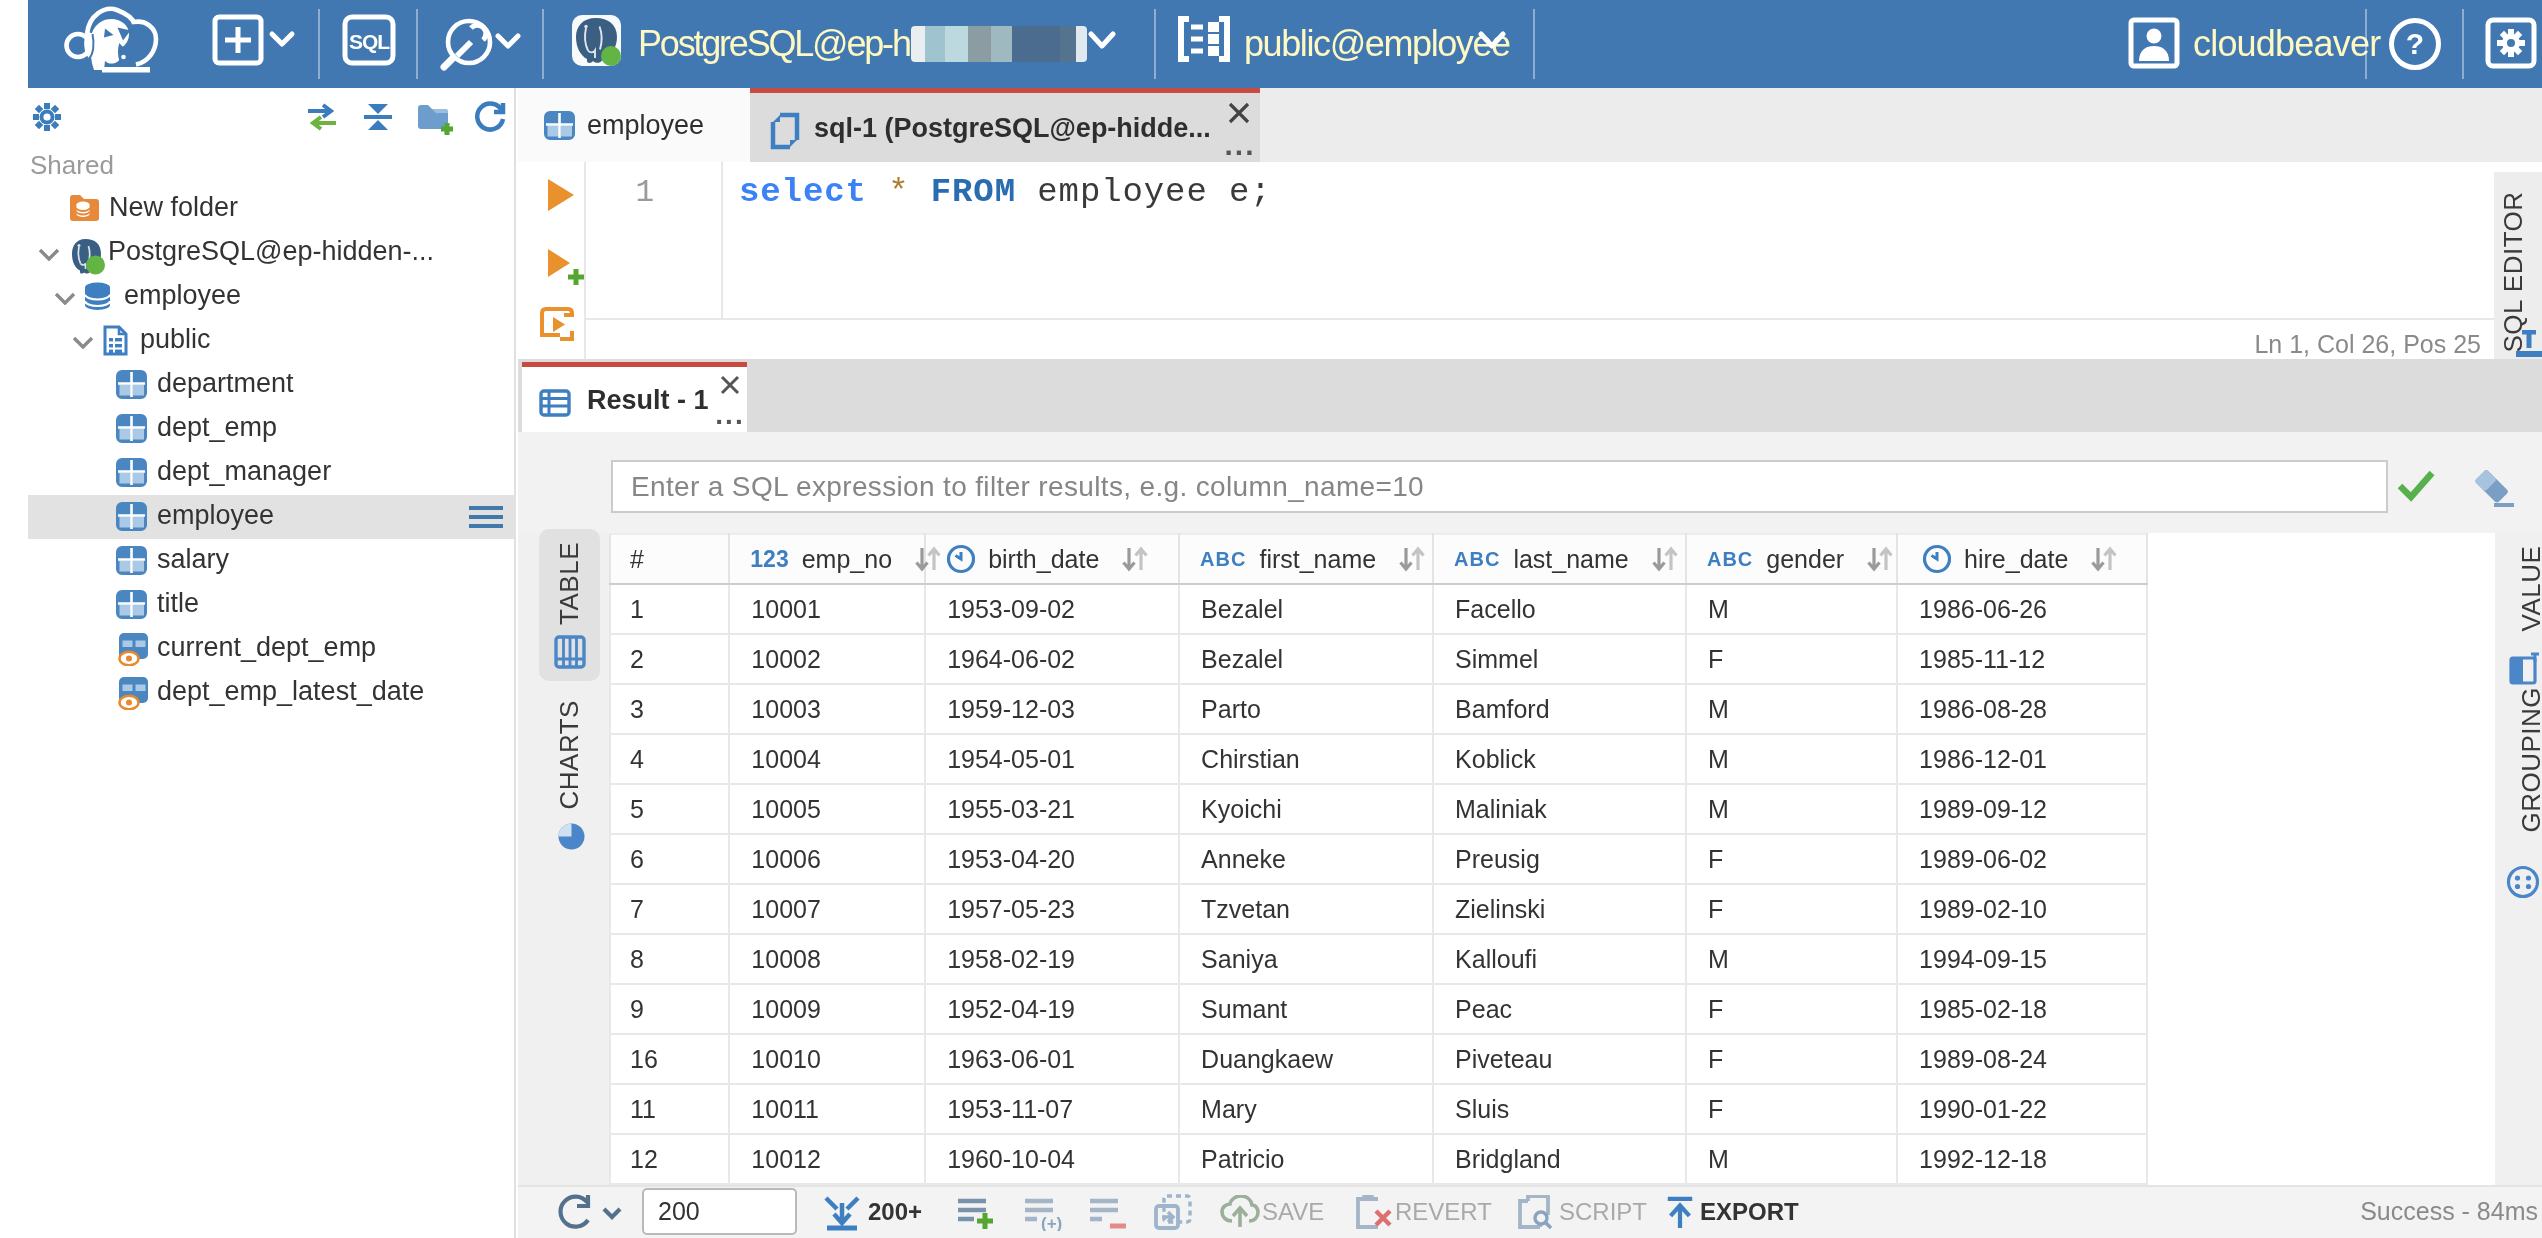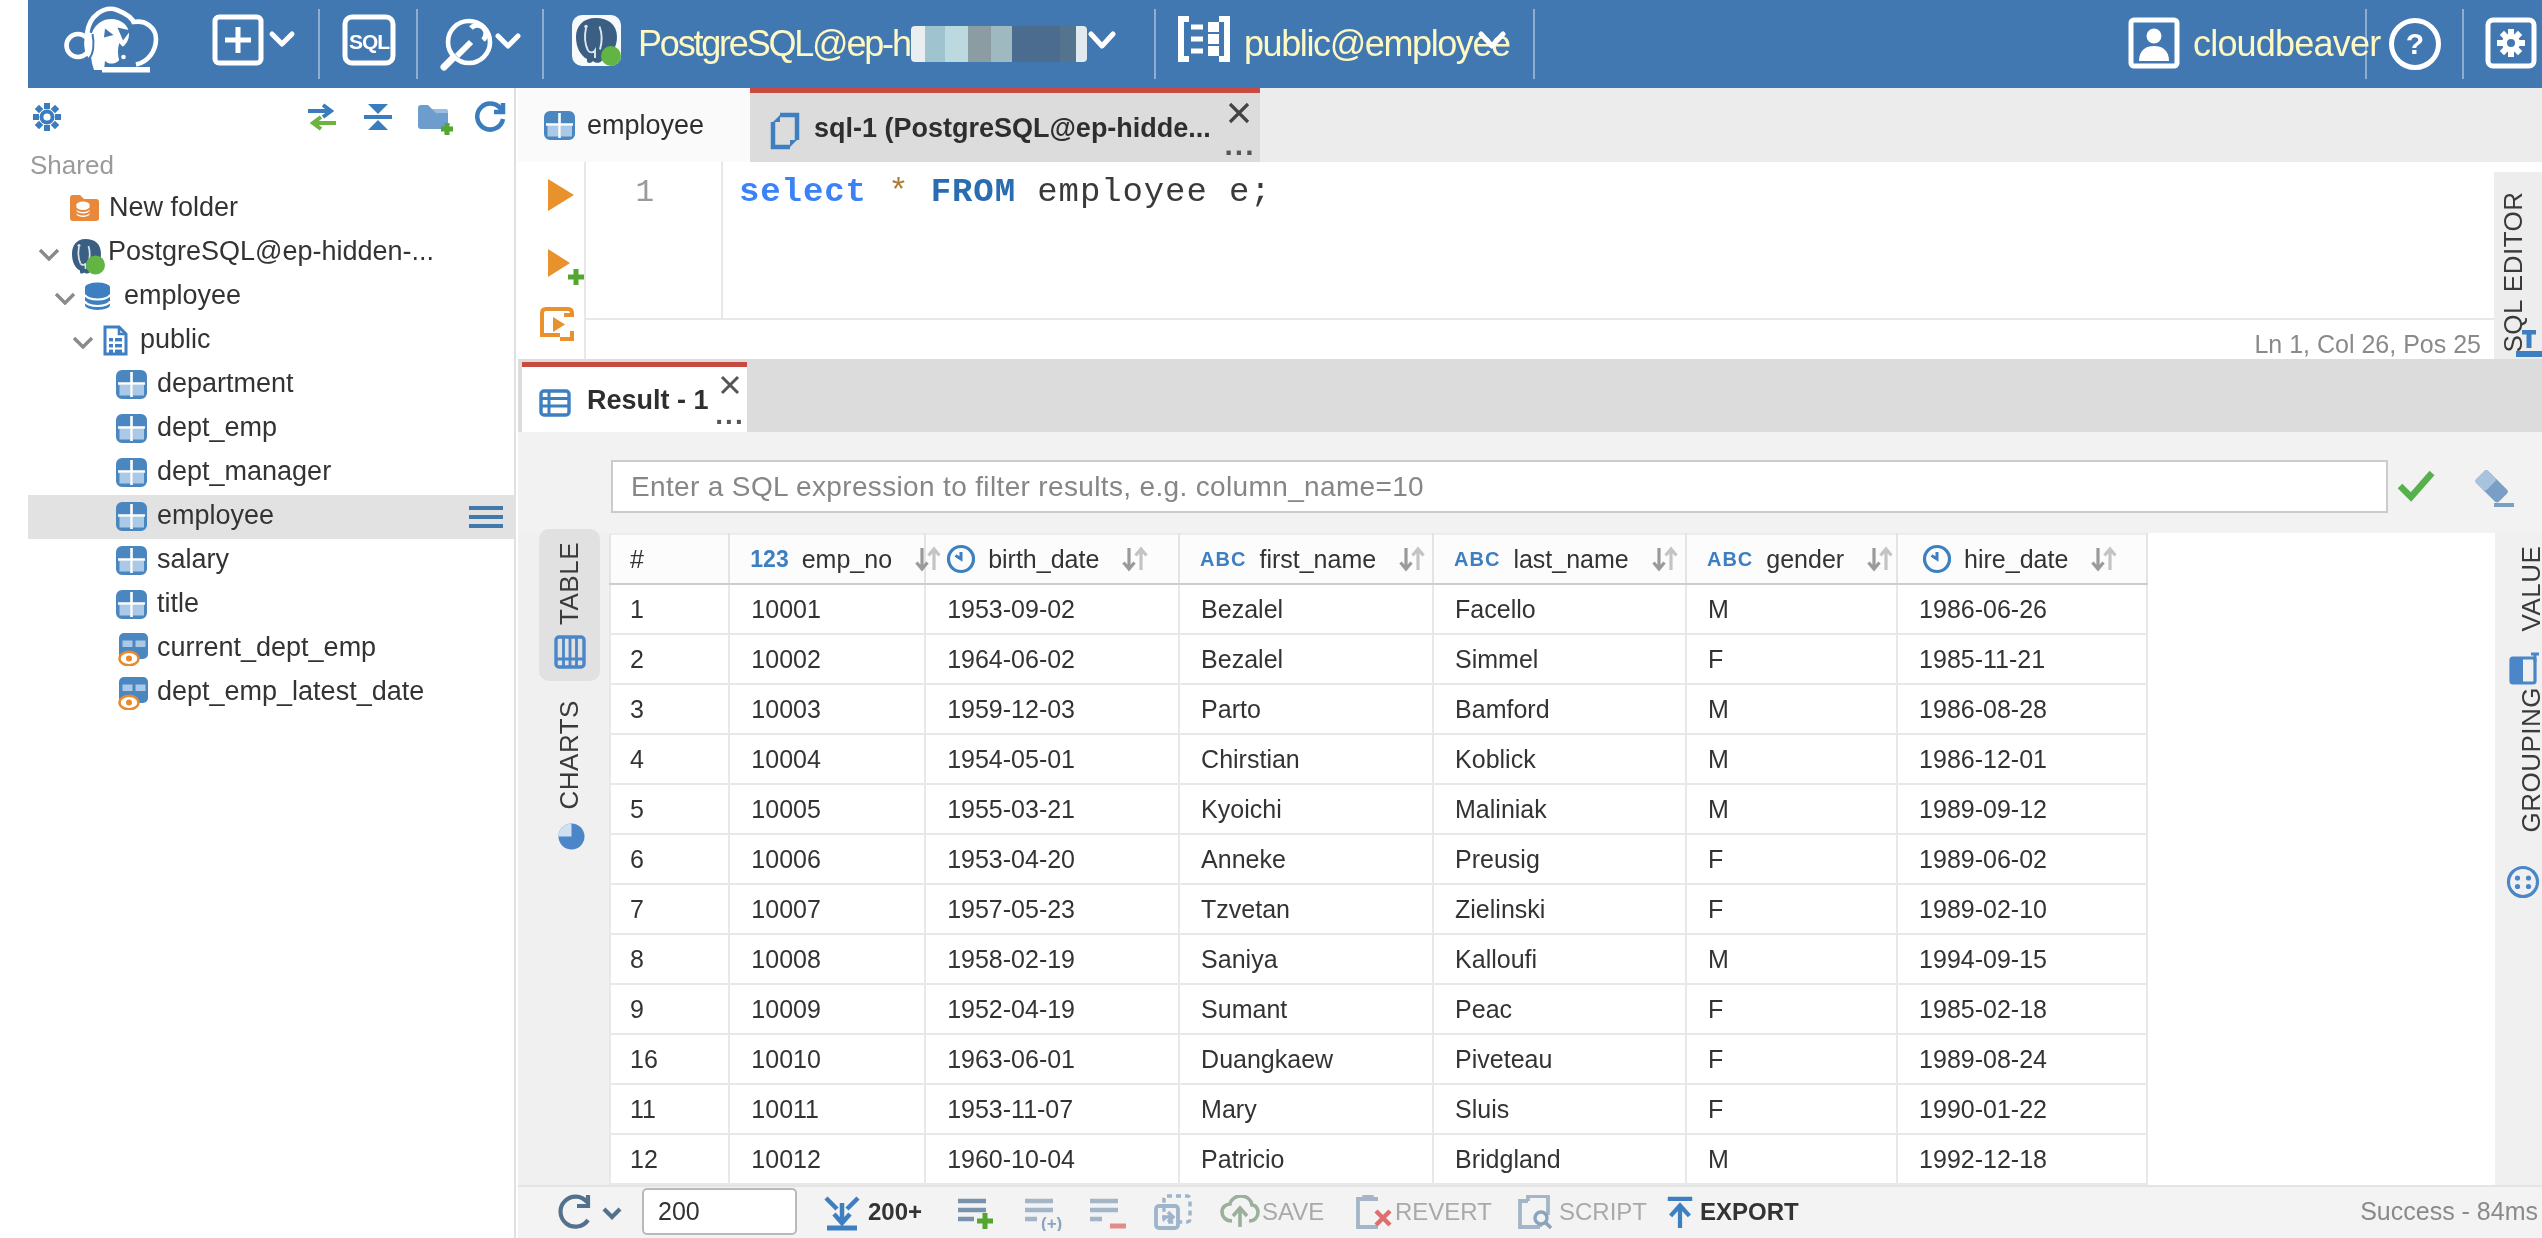--- a/index.html
+++ b/index.html
@@ -526,21 +526,21 @@
               <td style="border:2px solid #e8e8e8;padding-left:21px;white-space:nowrap">M</td>
               <td style="border:2px solid #e8e8e8;padding-left:21px;white-space:nowrap">1986-06-26</td>
             </tr>
             <tr style="height:50px">
               <td style="border:2px solid #e8e8e8;padding-left:19px;white-space:nowrap">2</td>
               <td style="border:2px solid #e8e8e8;padding-left:21px;white-space:nowrap">10002</td>
               <td style="border:2px solid #e8e8e8;padding-left:21px;white-space:nowrap">1964-06-02</td>
               <td style="border:2px solid #e8e8e8;padding-left:21px;white-space:nowrap">Bezalel</td>
               <td style="border:2px solid #e8e8e8;padding-left:21px;white-space:nowrap">Simmel</td>
               <td style="border:2px solid #e8e8e8;padding-left:21px;white-space:nowrap">F</td>
-              <td style="border:2px solid #e8e8e8;padding-left:21px;white-space:nowrap">1985-11-21</td>
+              <td style="border:2px solid #e8e8e8;padding-left:21px;white-space:nowrap">1985-11-12</td>
             </tr>
             <tr style="height:50px">
               <td style="border:2px solid #e8e8e8;padding-left:19px;white-space:nowrap">3</td>
               <td style="border:2px solid #e8e8e8;padding-left:21px;white-space:nowrap">10003</td>
               <td style="border:2px solid #e8e8e8;padding-left:21px;white-space:nowrap">1959-12-03</td>
               <td style="border:2px solid #e8e8e8;padding-left:21px;white-space:nowrap">Parto</td>
               <td style="border:2px solid #e8e8e8;padding-left:21px;white-space:nowrap">Bamford</td>
               <td style="border:2px solid #e8e8e8;padding-left:21px;white-space:nowrap">M</td>
               <td style="border:2px solid #e8e8e8;padding-left:21px;white-space:nowrap">1986-08-28</td>
             </tr>

